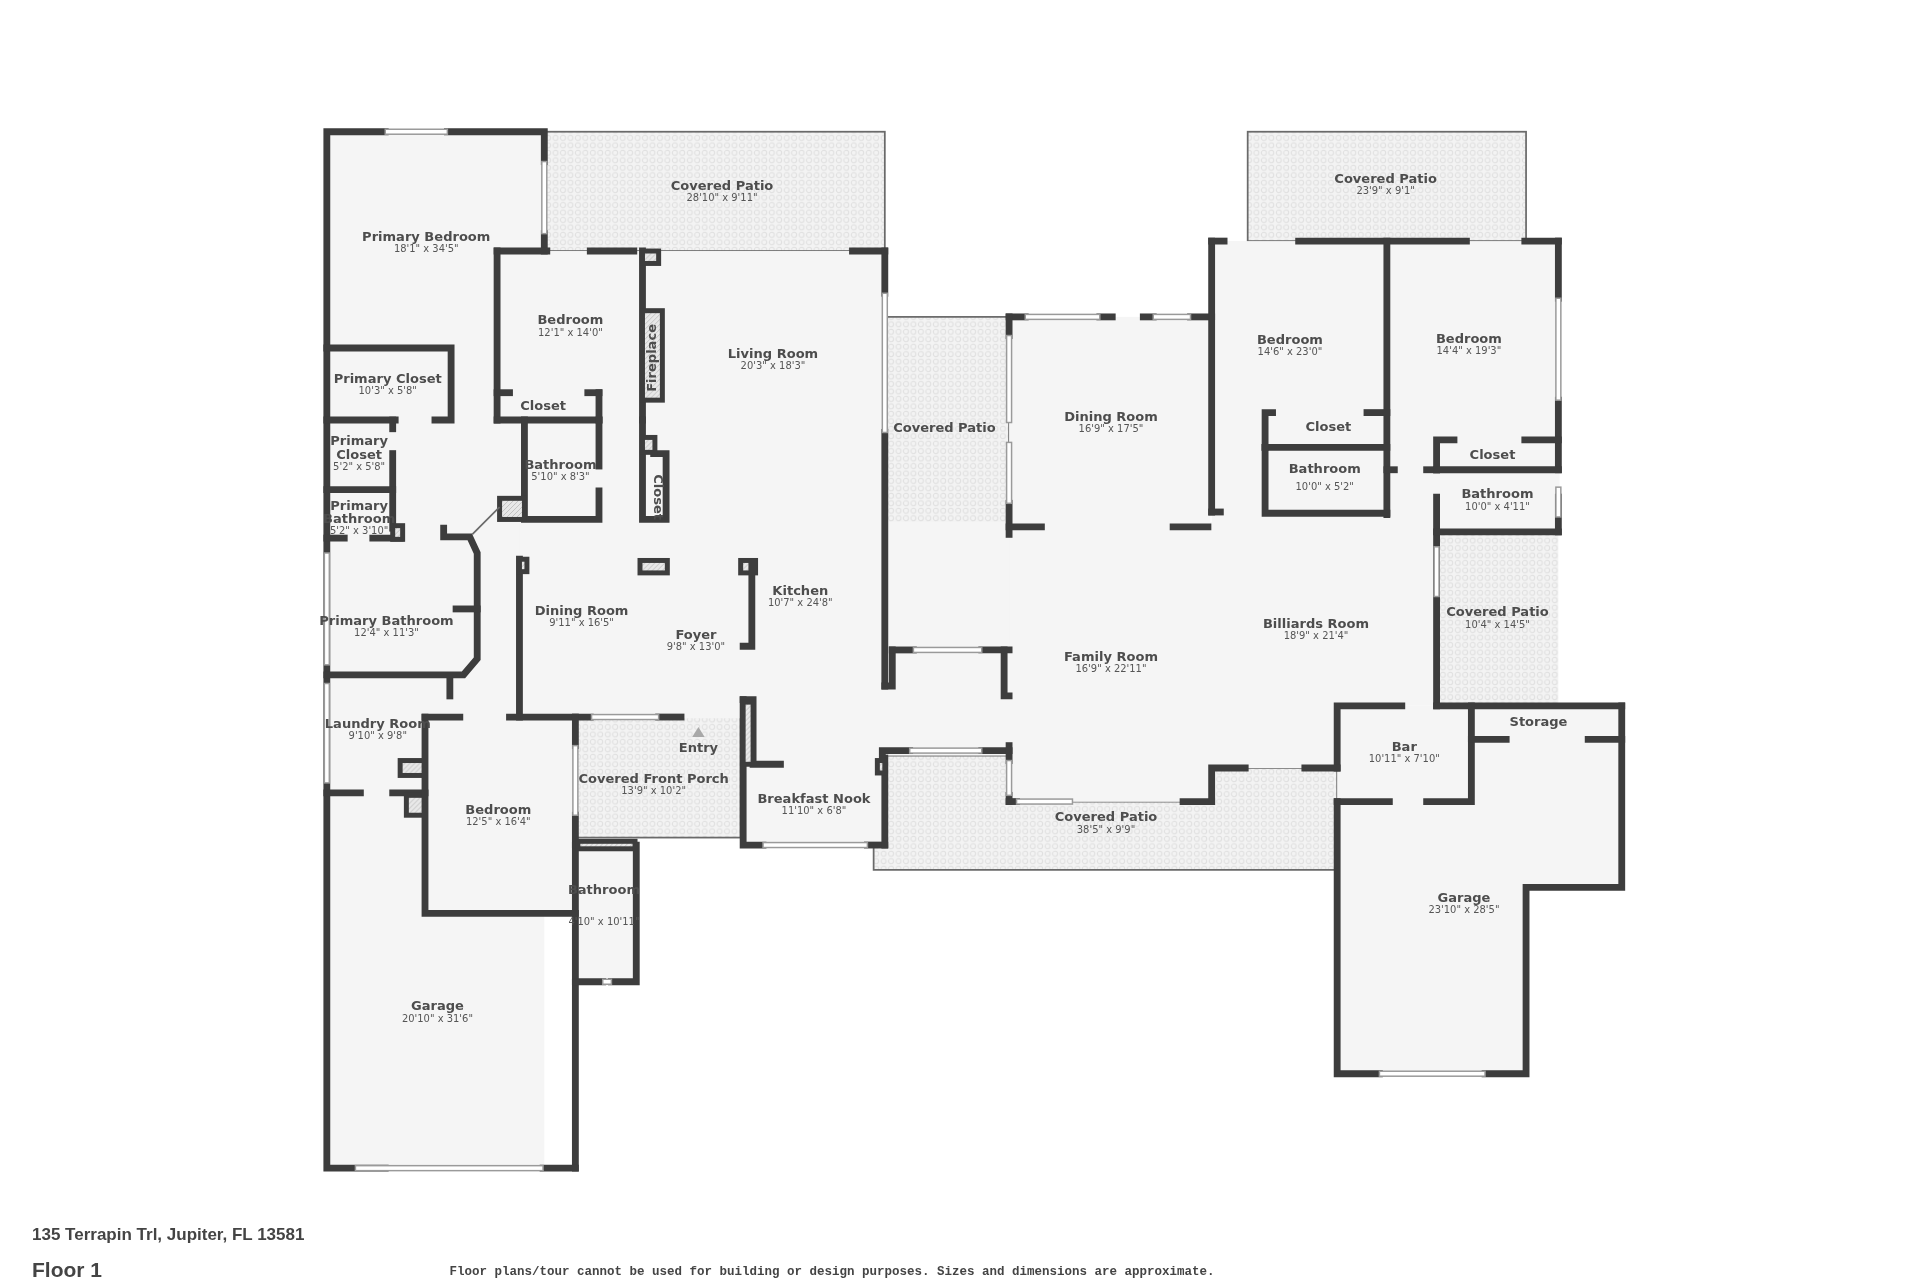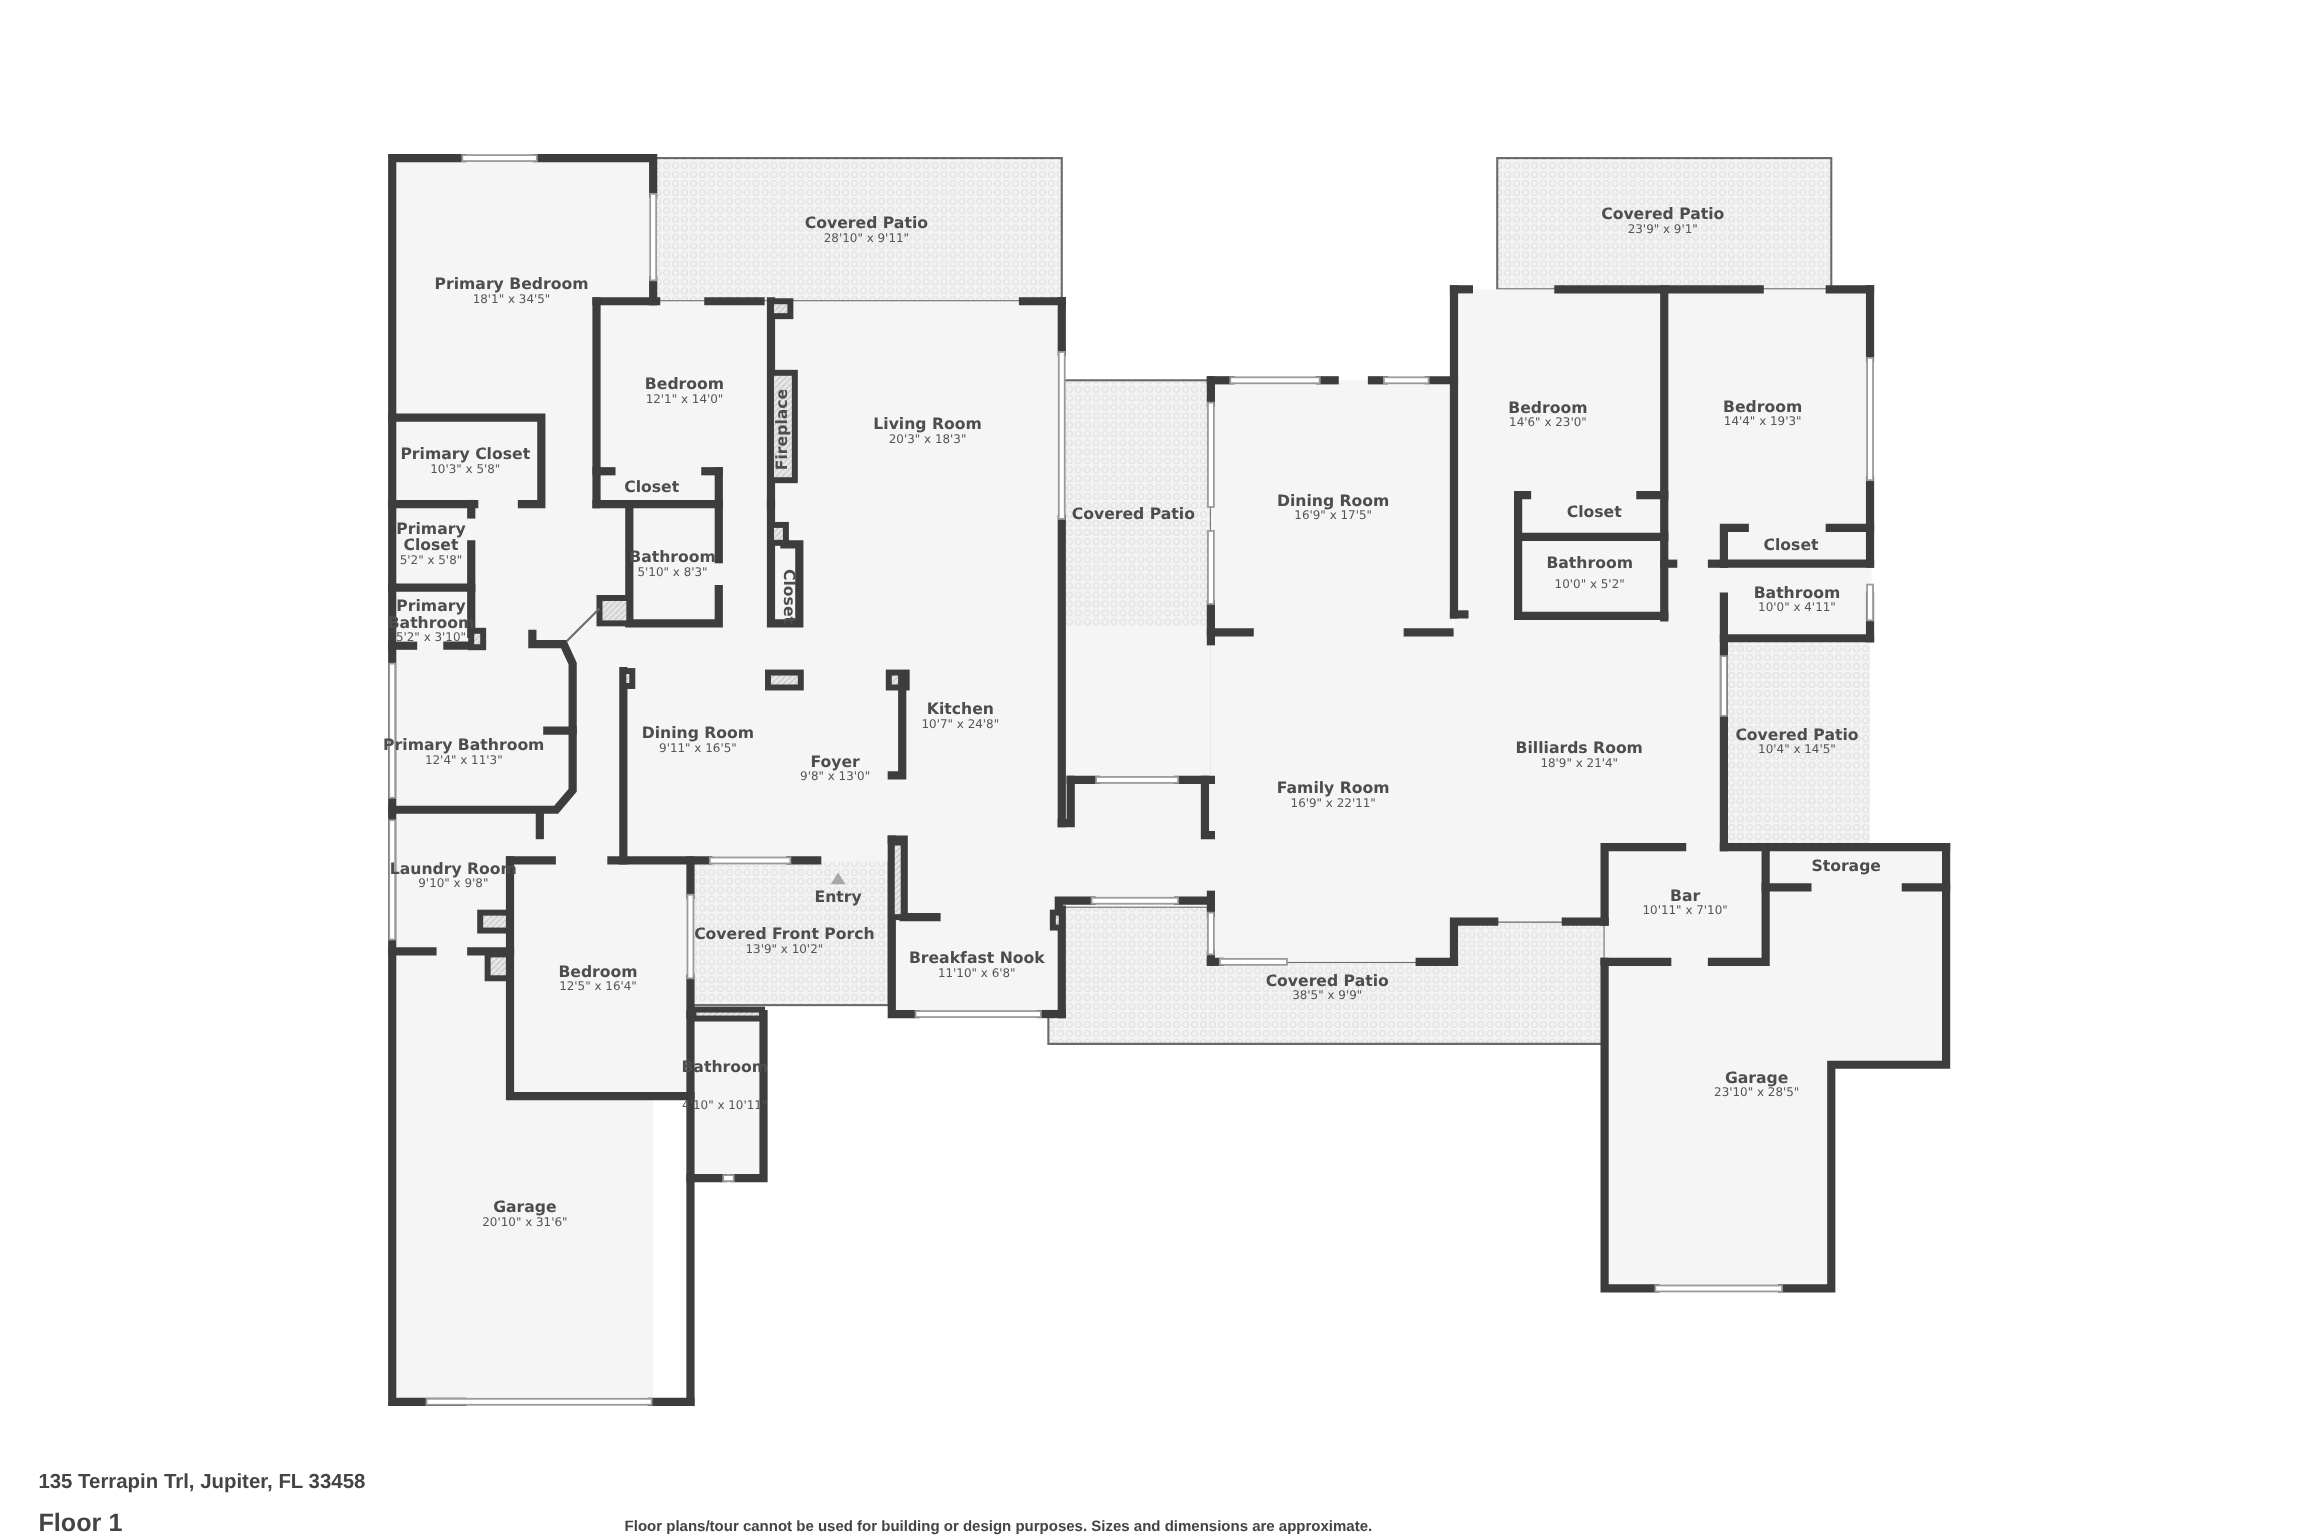--- a/index.html
+++ b/index.html
@@ -12,21 +12,21 @@
   .thin { stroke: #6a6a6a; stroke-width: 1.4; fill: none; }
   .win { stroke: #9a9a9a; stroke-width: 1.2; fill: #ffffff; }
   .hatch { fill: url(#hatch); stroke: #3d3d3d; stroke-width: 4; }
   .lbl { font-family: "DejaVu Sans", "Liberation Sans", sans-serif; font-weight: bold; font-size: 10.5px; fill: #4d4d4d; text-anchor: middle; }
   .dim { font-family: "DejaVu Sans", "Liberation Sans", sans-serif; font-size: 8px; fill: #555; text-anchor: middle; }
   .footer-address { position: absolute; left: 32px; top: 1225px; font-family: "Liberation Sans", sans-serif;
                     font-weight: bold; font-size: 17px; color: #444; }
   .footer-floor { position: absolute; left: 32px; top: 1258px; font-family: "Liberation Sans", sans-serif;
                   font-weight: bold; font-size: 21px; color: #444; }
   .footer-disclaimer { position: absolute; left: 0; width: 1664px; top: 1265px; text-align: center;
-                       font-family: Liberation Sans, sans-serif; font-weight: bold; font-size: 12.5px; color: #444; }
+                       font-family: Liberation Mono, monospace; font-weight: bold; font-size: 12.5px; color: #444; }
 </style>
 </head>
 <body>
 
 <svg id="plan" viewBox="0 0 1545 1030" width="1920" height="1280" preserveAspectRatio="none" xmlns="http://www.w3.org/2000/svg">
   <defs>
     <pattern id="dots" width="6" height="6" patternUnits="userSpaceOnUse">
       <rect width="6" height="6" fill="#f3f3f3"></rect>
       <circle cx="3" cy="3" r="2" fill="none" stroke="#e0e0e0" stroke-width="0.8"></circle>
     </pattern>
@@ -329,15 +329,15 @@
     <text class="dim" x="1130" y="613">10'11" x 7'10"</text>
 
     <text class="lbl" x="890" y="661">Covered Patio</text>
     <text class="dim" x="890" y="670">38'5" x 9'9"</text>
 
     <text class="lbl" x="1178" y="726">Garage</text>
     <text class="dim" x="1178" y="735">23'10" x 28'5"</text>
   </g>
 </svg>
 
-<div class="footer-address">135 Terrapin Trl, Jupiter, FL 33458</div>
+<div class="footer-address">135 Terrapin Trl, Jupiter, FL 13581</div>
 <div class="footer-floor">Floor 1</div>
 <div class="footer-disclaimer">Floor plans/tour cannot be used for building or design purposes. Sizes and dimensions are approximate.</div>
 
 </body></html>

